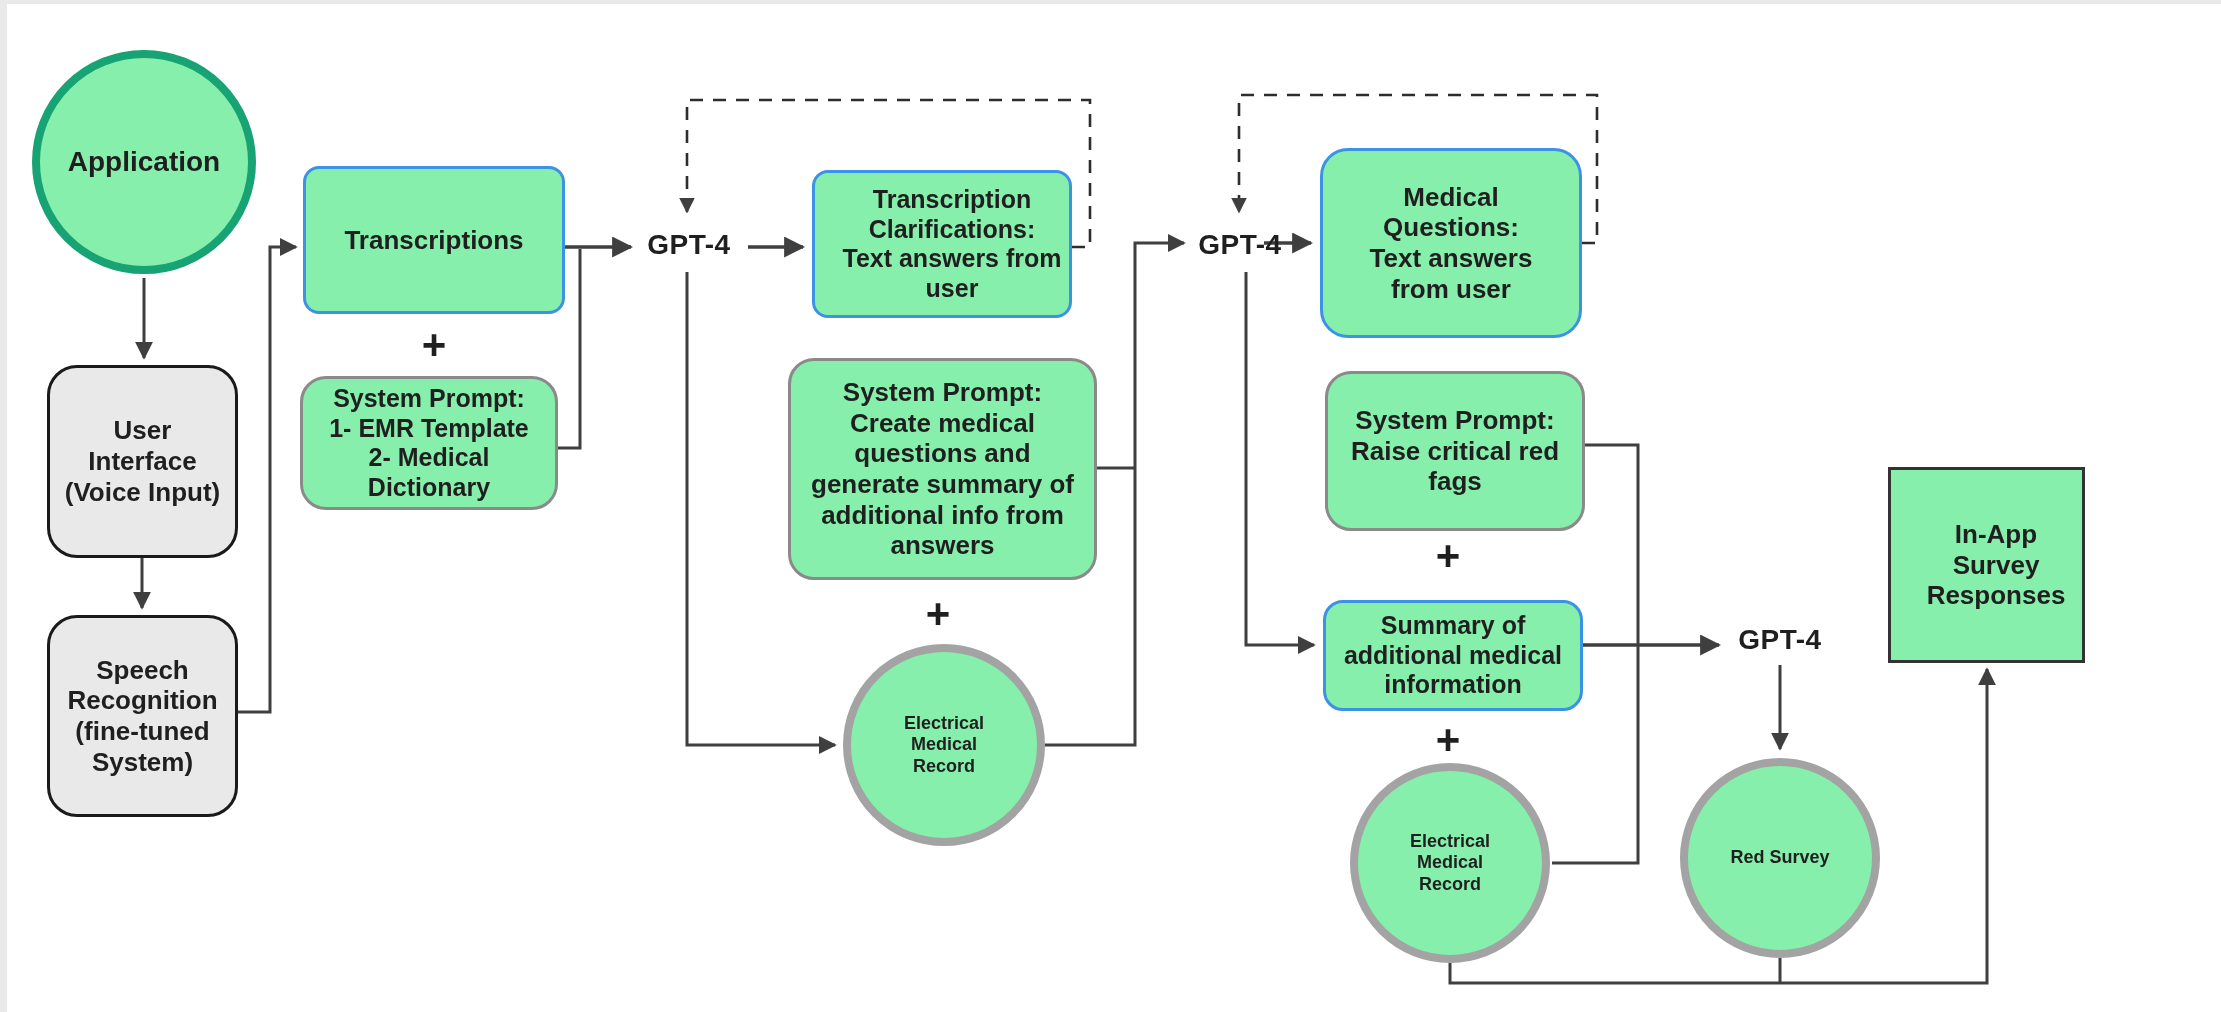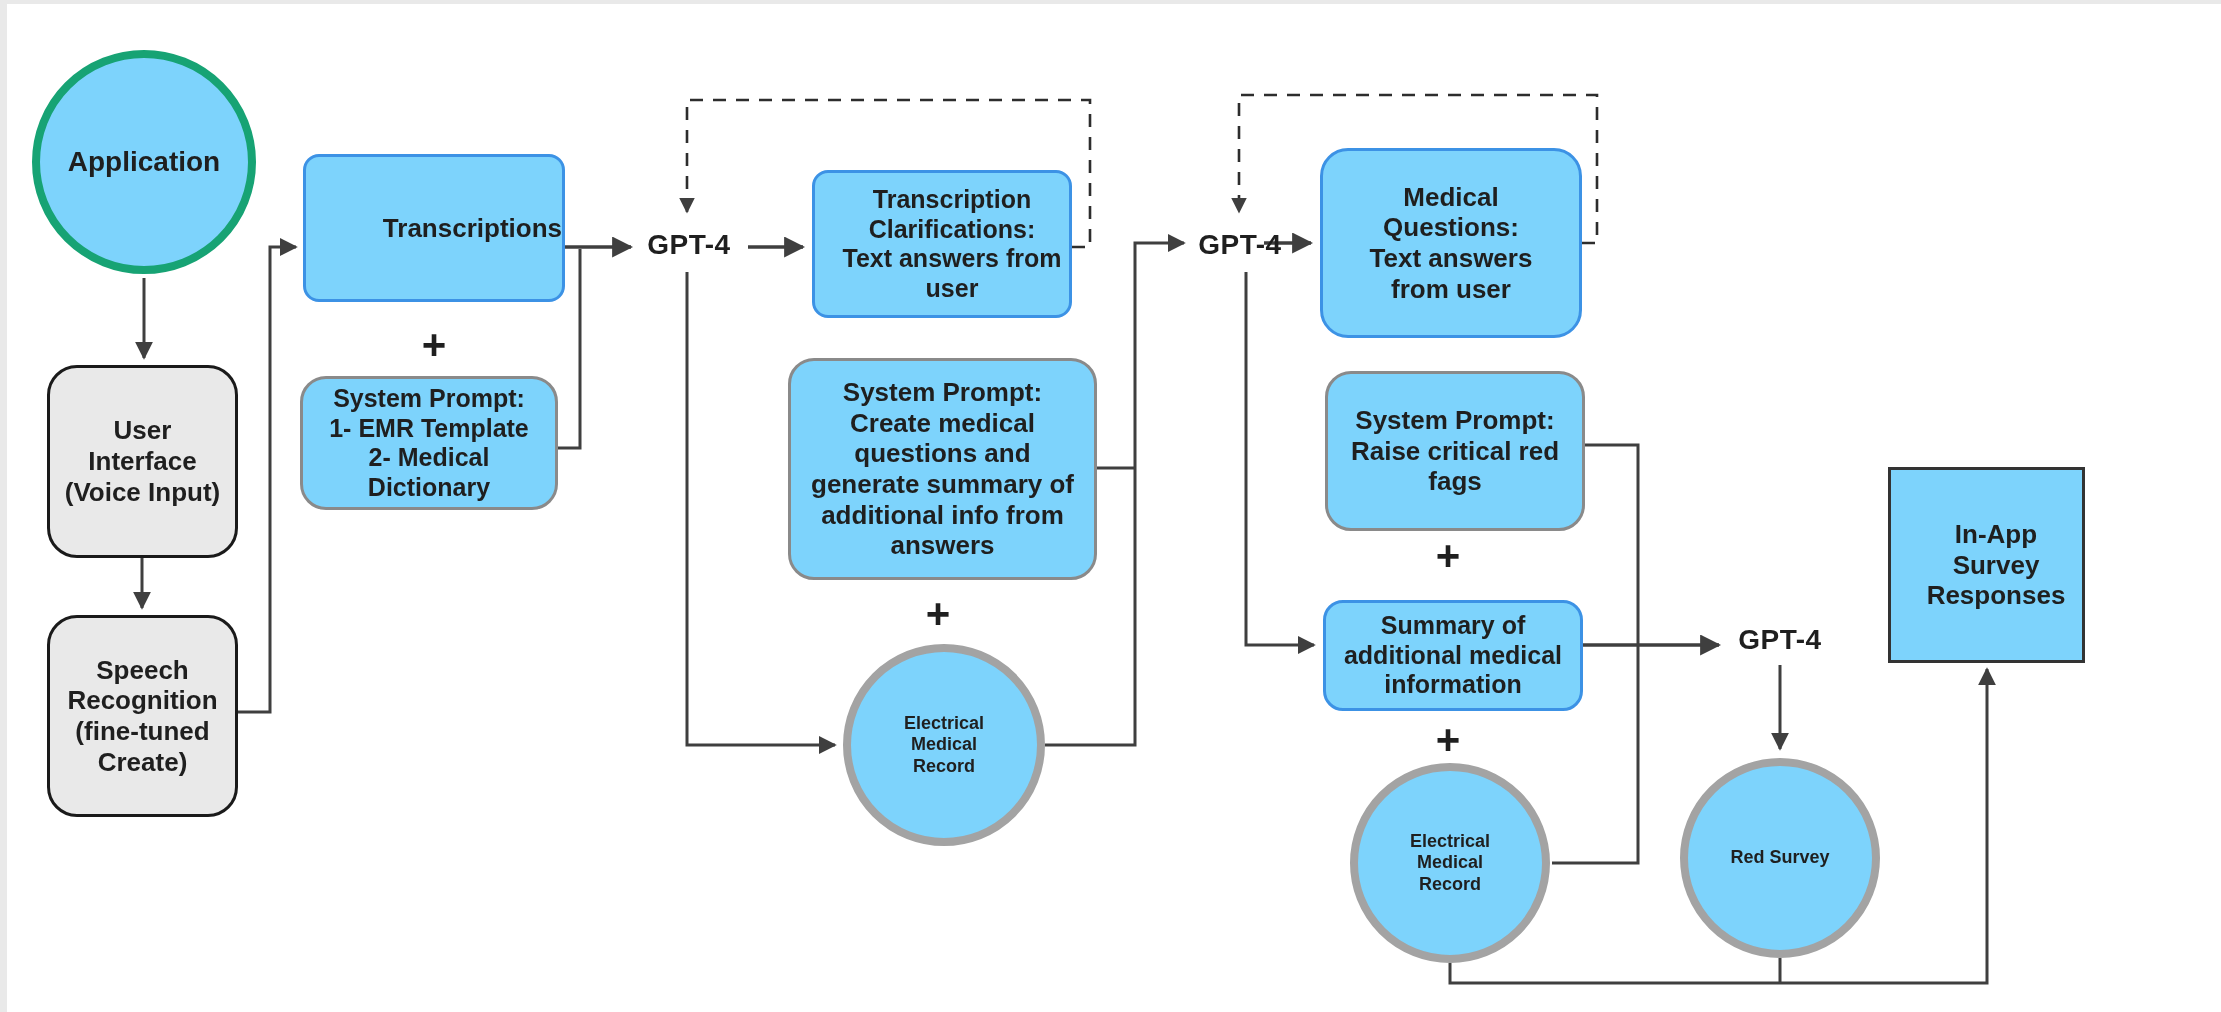--- a/index.html
+++ b/index.html
@@ -10,21 +10,21 @@
     background:#ffffff;
     overflow:hidden;
   }
   .edge-strip-left{position:absolute;left:0;top:0;width:7px;height:100%;background:#e9e9e9;}
   .edge-strip-top{position:absolute;left:0;top:0;width:100%;height:4px;background:#e9e9e9;}
   svg.wires{position:absolute;left:0;top:0;z-index:1;}
   .node{
     position:absolute;z-index:2;
     display:flex;align-items:center;justify-content:center;
     text-align:center;color:#1f1f1f;font-weight:bold;
-    background:#7dd3fc;box-sizing:border-box;
+    background:#86efac;box-sizing:border-box;
   }
   .node .label{white-space:pre-line;line-height:1.18;}
   .circle{border-radius:50%;}
   .app-circle{border:8px solid #17a374;font-size:28px;}
   .gray-fill{background:#e9e9e9;border:3px solid #1a1a1a;border-radius:30px;font-size:26px;}
   .blue-box{border:3px solid #3c92e5;border-radius:16px;font-size:26px;}
   .blue-box.big-radius{border-radius:28px;}
   .gray-box{border:3px solid #8a8a8a;border-radius:26px;font-size:26px;}
   .thick-circle{border:8px solid #a3a3a3;font-size:18px;}
   .gpt-label{background:transparent;font-size:28px;letter-spacing:0.5px;}
@@ -75,24 +75,24 @@
   <div class="node gray-fill" style="left:47px;top:365px;width:191px;height:193px;">
     <span class="label">User
 Interface
 (Voice Input)</span>
   </div>
 
   <div class="node gray-fill" style="left:47px;top:615px;width:191px;height:202px;">
     <span class="label">Speech
 Recognition
 (fine-tuned
-Create)</span>
+System)</span>
   </div>
 
-  <div class="node blue-box" style="left:303px;top:154px;width:262px;height:148px;justify-content:flex-end;">
+  <div class="node blue-box" style="left:303px;top:166px;width:262px;height:148px;">
     <span class="label">Transcriptions</span>
   </div>
 
   <div class="node plus" style="left:404px;top:320px;width:60px;height:50px;">
     <span class="label">+</span>
   </div>
 
   <div class="node gray-box" style="left:300px;top:376px;width:258px;height:134px;font-size:25px;">
     <span class="label">System Prompt:
 1- EMR Template

